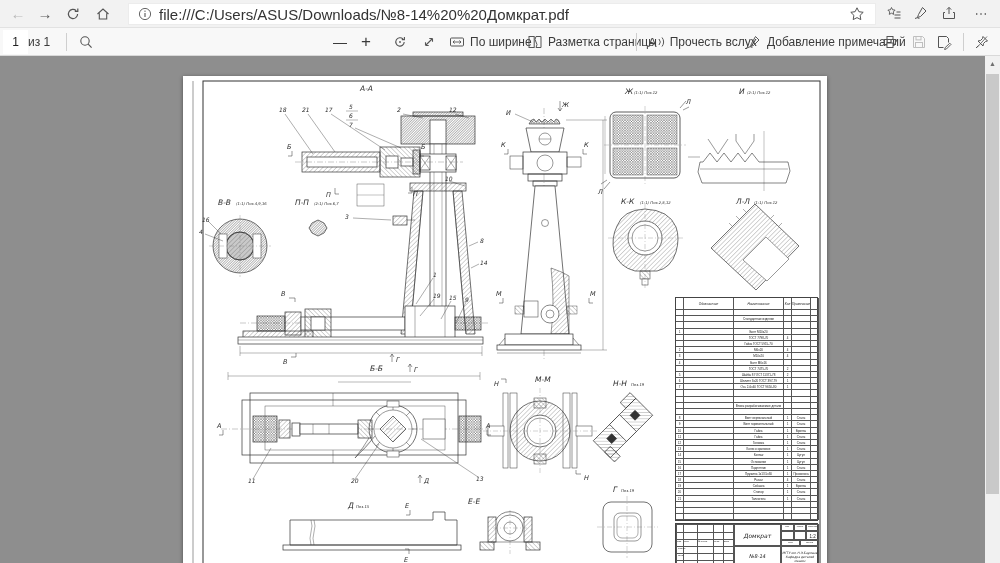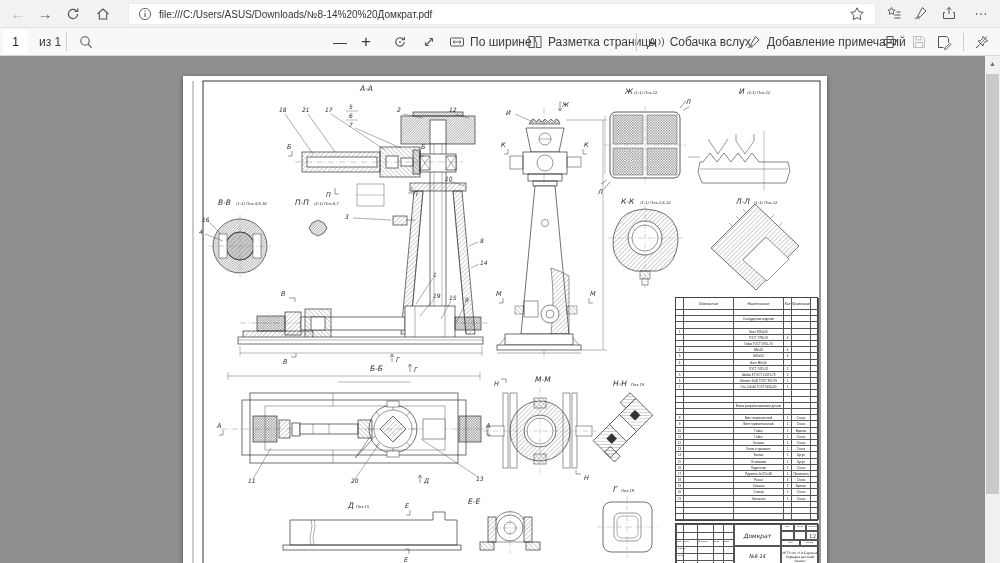--- a/index.html
+++ b/index.html
@@ -1,21 +1,21 @@
 <!DOCTYPE html>
 <html><head>
 <meta charset="utf-8">
 <style>
   * { margin:0; padding:0; box-sizing:border-box; }
   html,body { width:1000px; height:563px; overflow:hidden; font-family:"Liberation Sans",sans-serif; background:#8e8e8e; }
   
   .topbar { position:absolute; left:0; top:0; width:1000px; height:28px; background:#f2f2f2; border-bottom:1px solid #e2e2e2; z-index:5; }
   .navbtn { position:absolute; top:0; width:26px; height:27px; display:flex; align-items:center; justify-content:center; color:#5a5a5a; font-size:15px; }
   .addr { position:absolute; left:128px; top:3px; width:748px; height:22px; background:#fff; border:1px solid #ececec; display:flex; align-items:center; }
-  .addr .url { font-size:10px; color:#333; white-space:nowrap; overflow:hidden; flex:1; }
+  .addr .url { font-size:15px; color:#333; white-space:nowrap; overflow:hidden; flex:1; }
   .icon16 { width:16px; height:16px; display:block; }
   .chromeicon { position:absolute; top:5px; width:18px; height:18px; }
   
   .pdfbar { position:absolute; left:0; top:28px; width:1000px; height:28px; background:#f8f8f8; border-bottom:1px solid #d9d9d9; z-index:5; }
   .pagebox { position:absolute; left:3px; top:2px; width:25px; height:24px; background:#fff; text-align:center; font-size:12px; color:#222; line-height:24px; }
   .tblabel { font-size:12px; color:#3b3b3b; white-space:nowrap; }
   .tbtn { position:absolute; top:0; height:28px; display:flex; align-items:center; gap:5px; color:#3b3b3b; }
   .vsep { position:absolute; top:5px; width:1px; height:18px; background:#cfcfcf; }
   
   .content { position:absolute; left:0; top:71px; width:1000px; height:507px; background:#8e8e8e; }
@@ -83,21 +83,21 @@
     <svg class="icon16" viewBox="0 0 16 16">
         <path d="M4 7.5h-1.5v6h11v-6H12" fill="none" stroke="#555" stroke-width="1"></path>
         <path d="M8 9V2.5M5.8 4.6 8 2.4l2.2 2.2" fill="none" stroke="#555" stroke-width="1"></path>
       </svg>
   </div>
   <div class="navbtn" style="left:968px;font-size:13px;color:#555;">⋯</div>
 </div>
 
 <div class="pdfbar">
   <div class="pagebox">1</div>
-  <div class="tbtn" style="left:39px;">
+  <div class="tbtn" style="left:28px;">
       <span class="tblabel">из 1</span>
     </div>
   <div class="vsep" style="left:66px;"></div>
   <div class="tbtn" style="left:78px;">
     <svg class="icon16" viewBox="0 0 16 16">
         <circle cx="7" cy="7" r="4.2" fill="none" stroke="#555" stroke-width="1.1"></circle>
         <path d="M10.2 10.2 13.6 13.6" stroke="#555" stroke-width="1.2"></path>
       </svg>
   </div>
   <div class="tbtn" style="left:333px;font-size:14px;">
@@ -131,21 +131,21 @@
         <path d="M9 2.5h5v11H9q2-3 0-5.5t0-5.5Z" fill="none" stroke="#555" stroke-width="1"></path>
       </svg>
     <span class="tblabel">Разметка страницы</span>
   </div>
   <div class="vsep" style="left:636px;"></div>
   <div class="tbtn" style="left:648px;">
     <span style="font-size:13px;color:#444;">А</span>
     <svg style="width:7px;height:14px;margin-left:-4px;" viewBox="0 0 7 14">
         <path d="M1 4a4.5 4.5 0 0 1 0 6M4 2.5a7 7 0 0 1 0 9" fill="none" stroke="#555" stroke-width="1"></path>
       </svg>
-    <span class="tblabel">Собачка вслух</span>
+    <span class="tblabel">Прочесть вслух</span>
   </div>
   <div class="tbtn" style="left:746px;">
     <svg class="icon16" viewBox="0 0 16 16">
         <path d="M9.5 2.5 13 6 7.5 11.5 4.5 12.5 5.5 9.5Z" fill="none" stroke="#555" stroke-width="1"></path>
         <path d="M2 13.5q2.2-1.6 4.4 0" fill="none" stroke="#555" stroke-width="1"></path>
       </svg>
     <span class="tblabel">Добавление примечаний</span>
   </div>
   <div class="tbtn" style="left:882px;">
     <svg class="icon16" viewBox="0 0 16 16">

